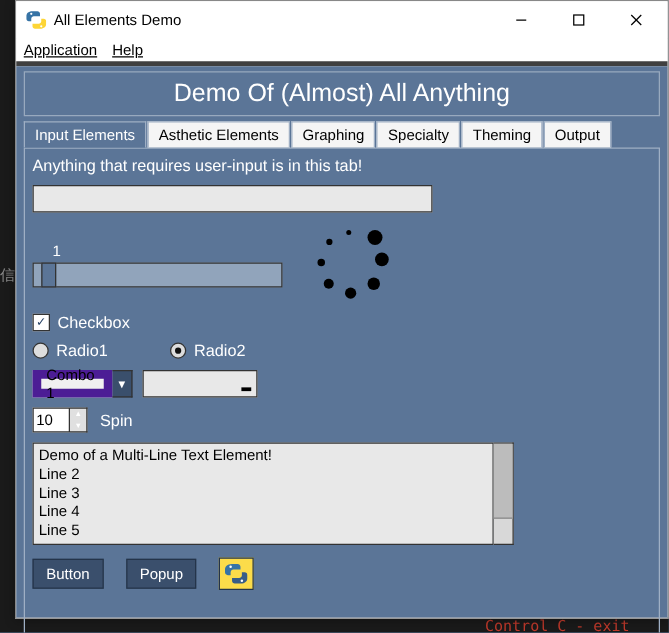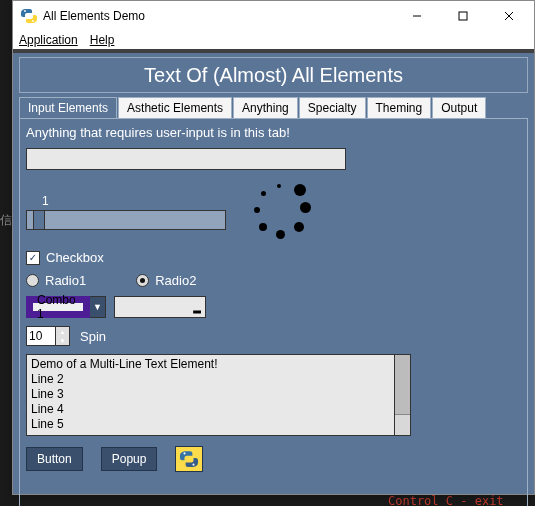--- a/index.html
+++ b/index.html
@@ -109,26 +109,26 @@
     </div>
   </div>
 
   <div class="menubar">
     <span class="menu-item">Application</span>
     <span class="menu-item">Help</span>
   </div>
 
   <div class="client">
 
-    <div class="banner">Text Of (Almost) All Elements</div>
+    <div class="banner">Demo Of (Almost) All Anything</div>
 
     <div class="tabs">
       <div class="tab active">Input Elements</div>
       <div class="tab">Asthetic Elements</div>
-      <div class="tab">Anything</div>
+      <div class="tab">Graphing</div>
       <div class="tab">Specialty</div>
       <div class="tab">Theming</div>
       <div class="tab">Output</div>
     </div>
 
     <div class="tab-body">
 
       <div class="hint">Anything that requires user-input is in this tab!</div>
 
       <input class="input-line" value="" style="">

